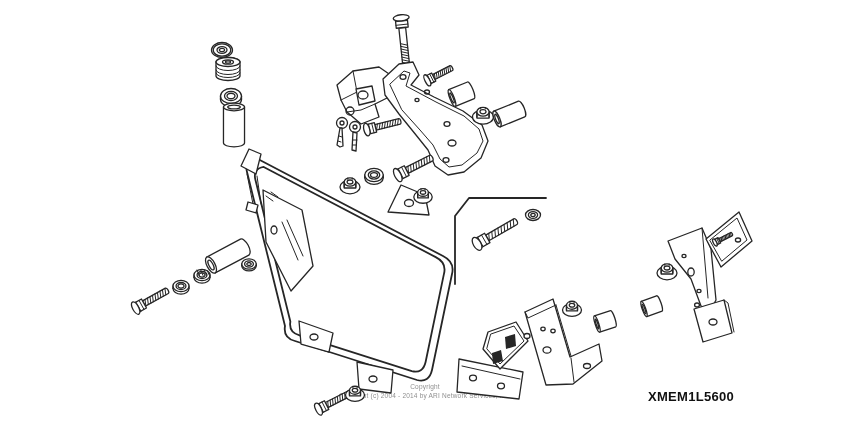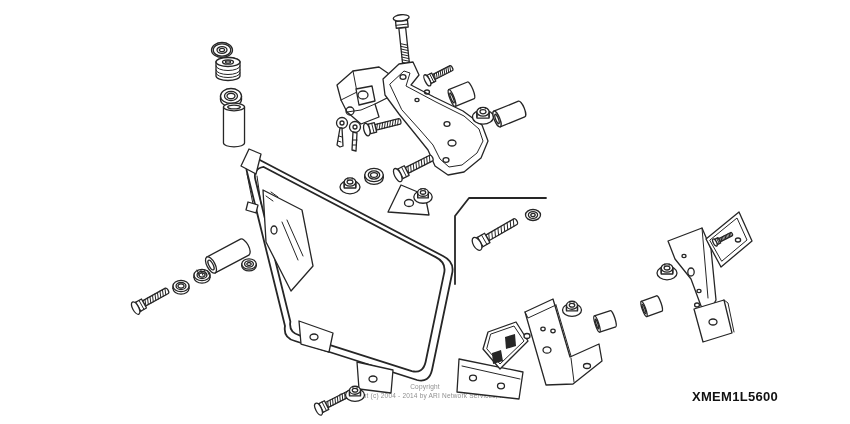--- a/index.html
+++ b/index.html
@@ -15,21 +15,21 @@
   svg .fb { fill:var(--line,#262626); stroke:none; }
   svg .thick { stroke-width:1.8; }
   svg .thin { stroke-width:1; }
   .watermark {
     position:absolute; left:0; right:0; top:383px; text-align:center;
     color:var(--watermark-text,#8f8f8f); font-size:6.5px; line-height:8.5px;
     letter-spacing:.2px;
   }
   .watermark span { display:block; }
   .part-code {
-    position:absolute; left:692px; top:389px;
+    position:absolute; left:648px; top:389px;
     color:var(--part-code-text,#111111); font-size:13px; font-weight:bold;
     letter-spacing:.3px;
   }
 </style>
 </head>
 <body>
 
 <div class="stage">
 
   <div class="watermark">

